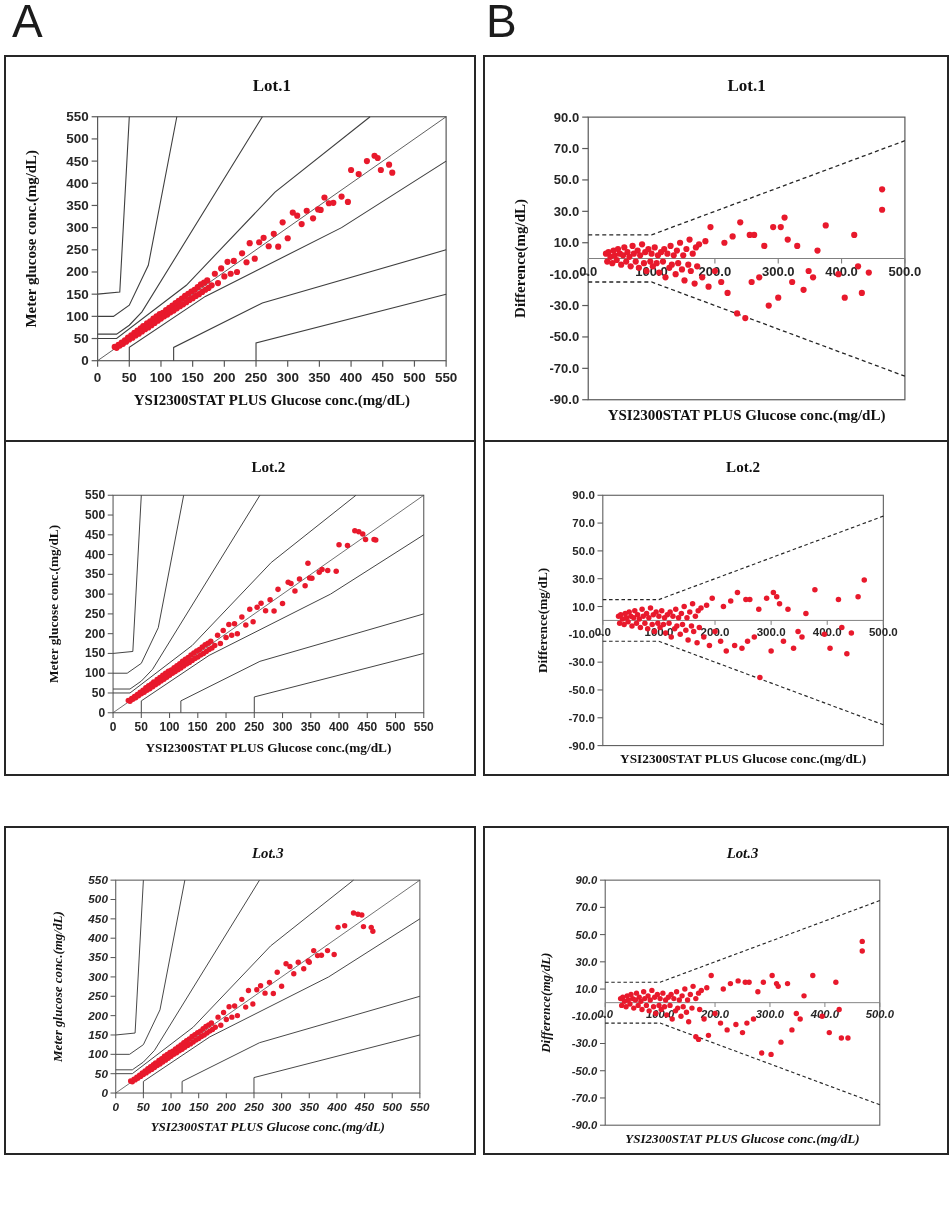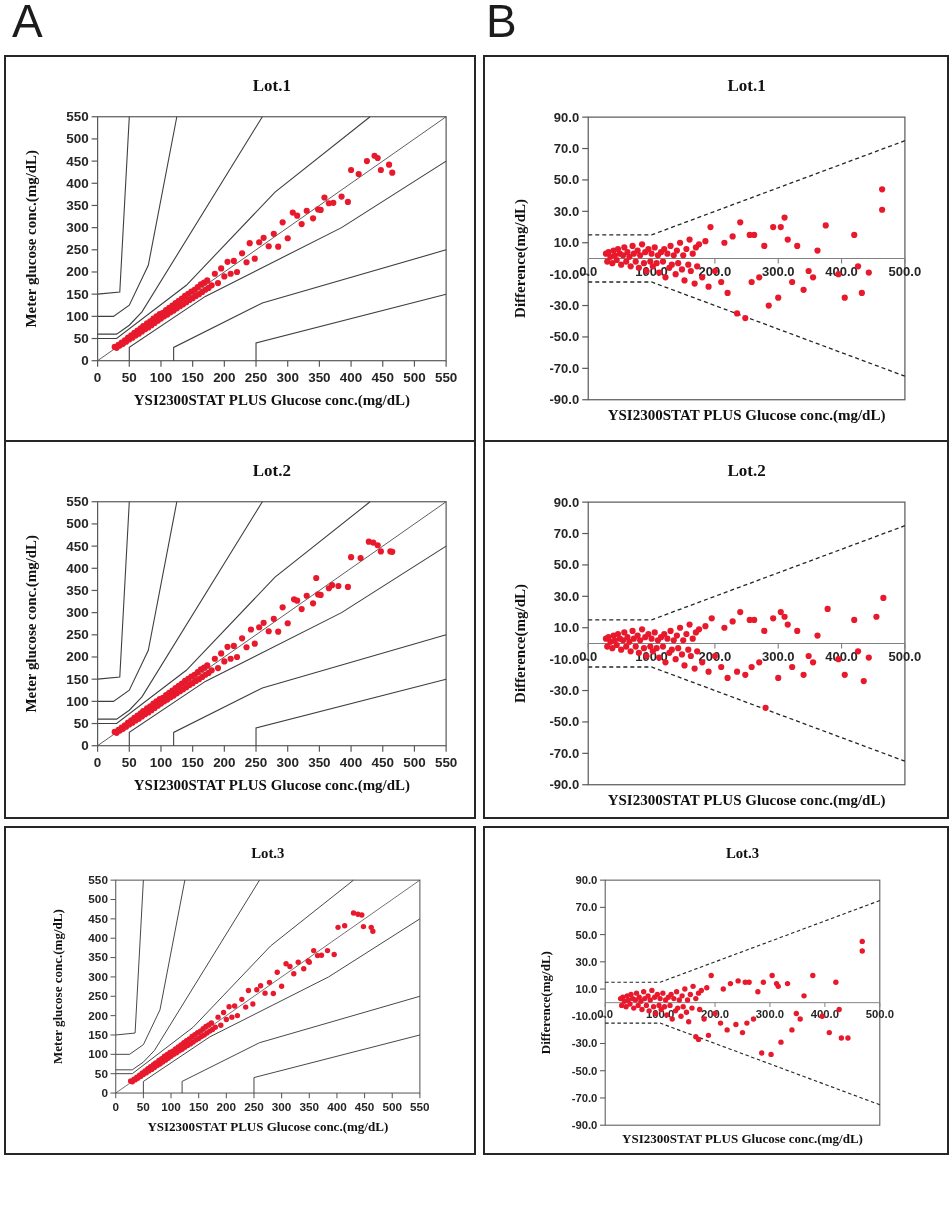--- a/index.html
+++ b/index.html
@@ -6,22 +6,22 @@
   body{width:952px;height:1223px;position:relative;font-family:"Liberation Sans","DejaVu Sans",sans-serif;}
   .col-letter{position:absolute;top:-6px;font-size:46px;font-weight:500;color:#1c1c1c;
               font-family:"Liberation Sans","DejaVu Sans",sans-serif;}
   #letter-a{left:12px;}
   #letter-b{left:486px;}
   .panel-box{position:absolute;border:2px solid #262626;background:#ffffff;box-sizing:border-box;}
   .panel-box svg{display:block;}
   .col-a{left:4px;width:472px;}
   .col-b{left:483px;width:466px;}
   .row-1{top:55px;height:470px;}
-  .row-2{top:440px;height:379px;}
-  .row-3{top:826px;height:329px;}
+  .row-2{top:440px;height:336px;}
+  .row-3{top:826px;height:329px;font-style:italic;}
 </style>
 </head>
 <body>
 
 <div class="col-letter" id="letter-a">A</div>
 <div class="col-letter" id="letter-b">B</div>
 
 <div class="panel-box col-a row-1">
     <svg viewBox="0 0 470 374" width="100%" height="100%" preserveAspectRatio="xMidYMin meet">
       <text x="267" y="34" font-size="17" text-anchor="middle" font-family="&quot;Liberation Serif&quot;,&quot;DejaVu Serif&quot;,serif" font-weight="bold" fill="#111111">Lot.1</text>

